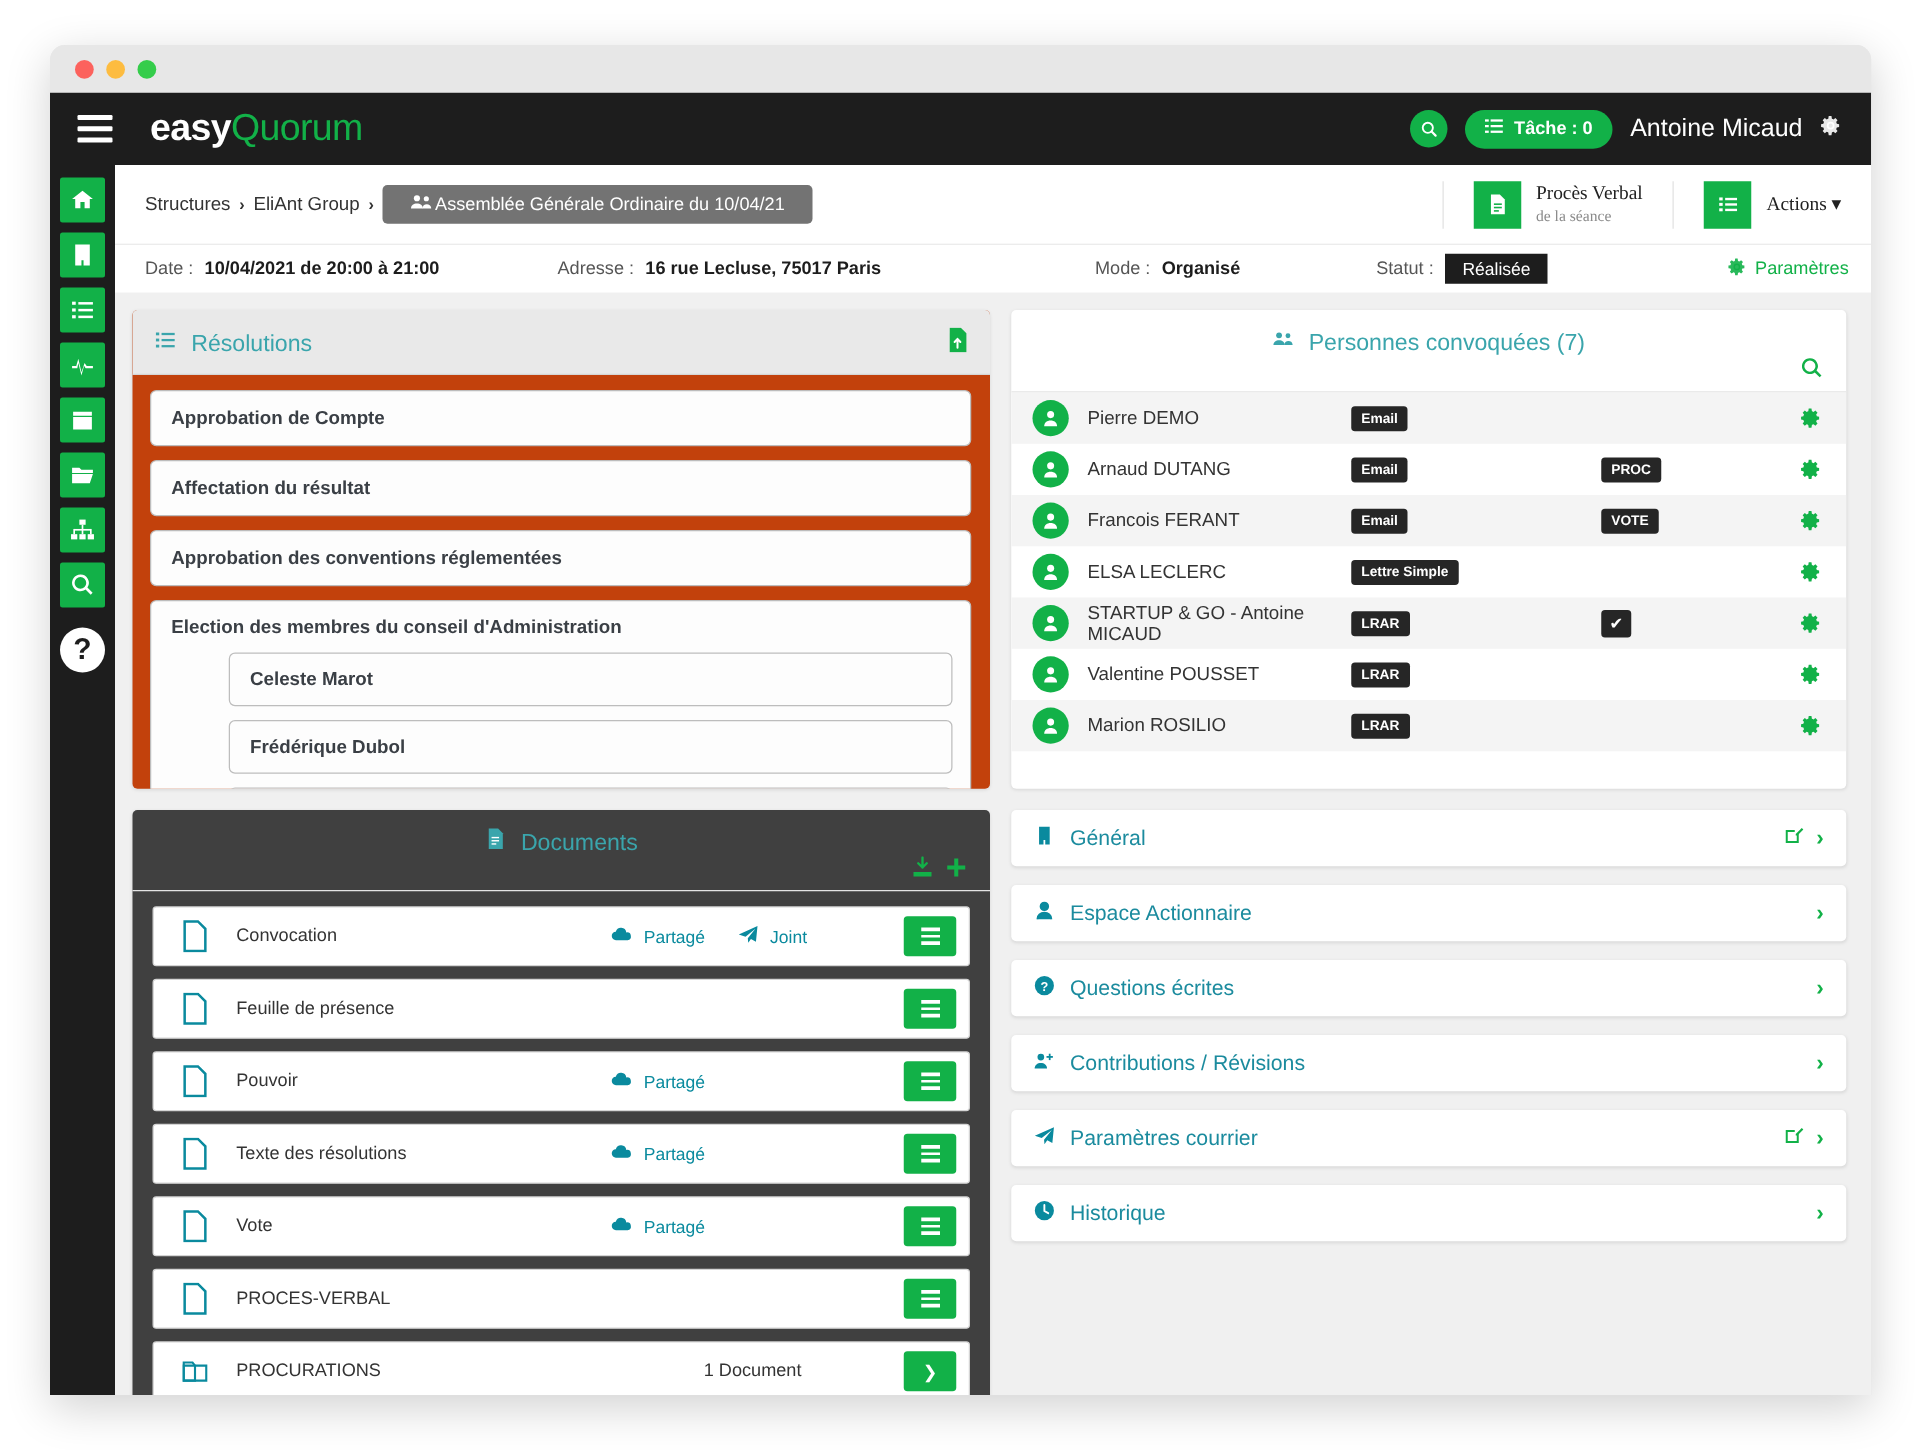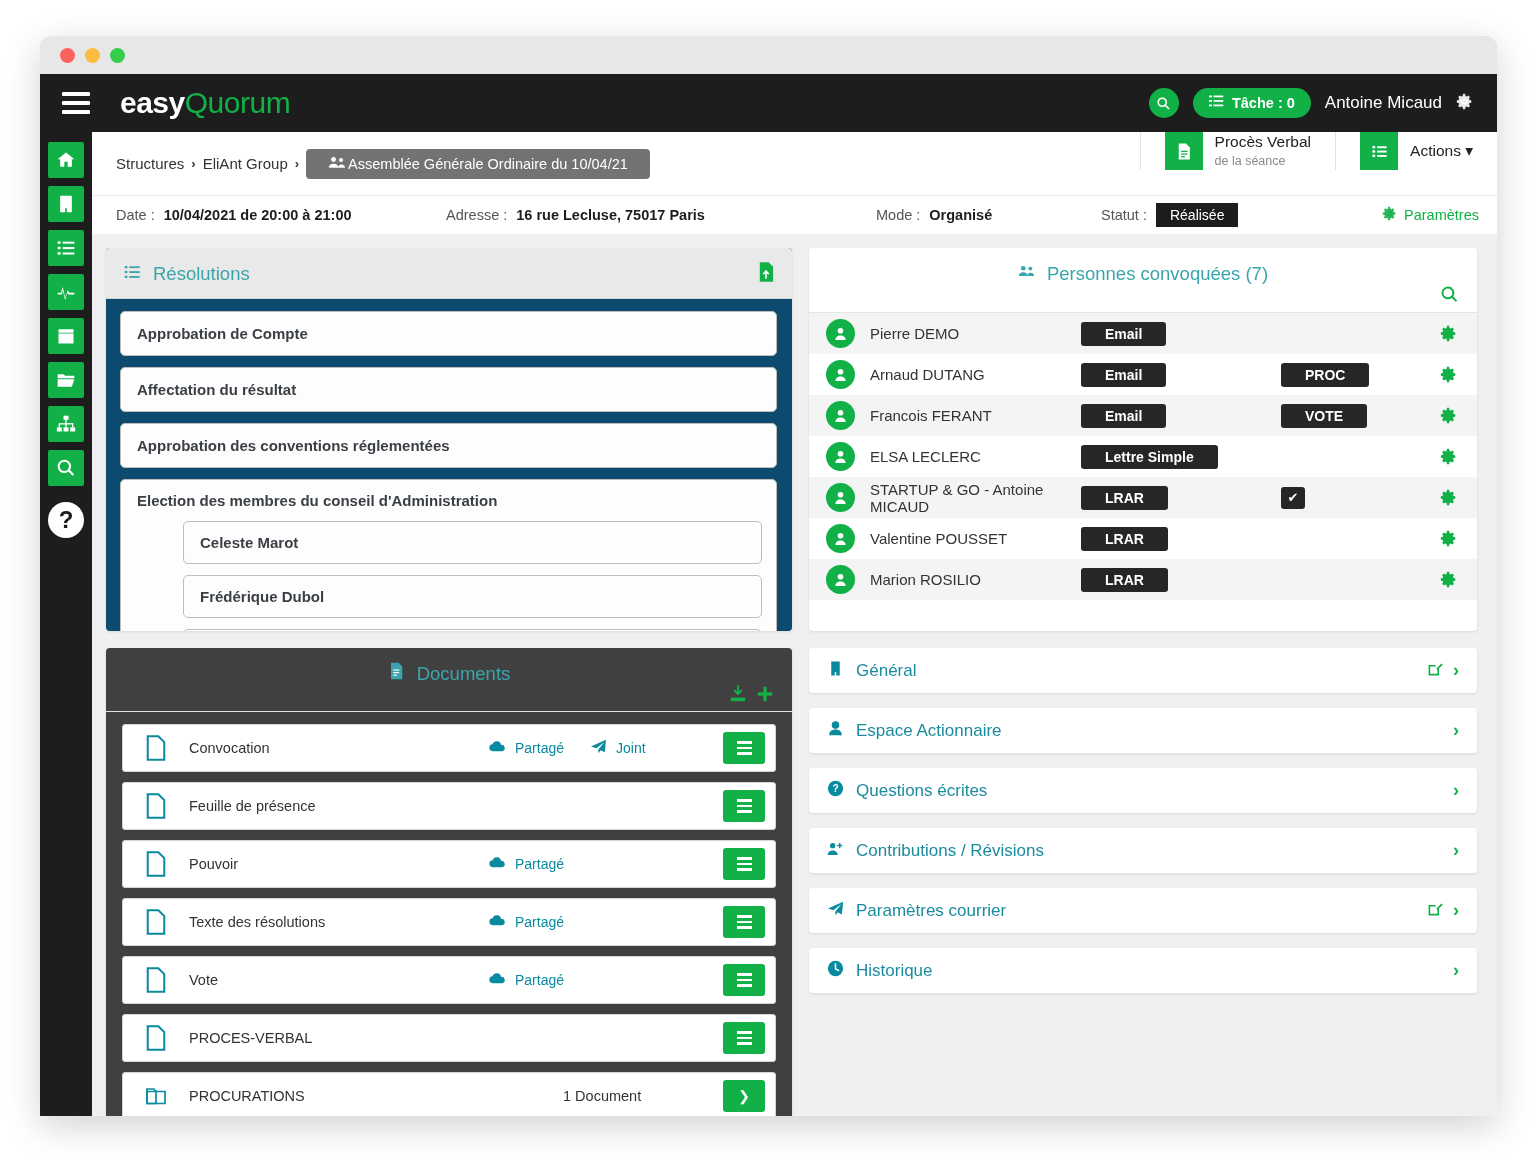--- a/index.html
+++ b/index.html
@@ -37,21 +37,21 @@
   .brand .q { color:#12b148; font-weight: 400; }
   .topright { margin-left:auto; display:flex; align-items:center; gap: 14px; }
   .circle-btn {
     width:30px;height:30px;border-radius:50%;background:#12b148;color:#fff;
     display:flex;align-items:center;justify-content:center;font-size:15px;cursor:pointer;
   }
   .task-pill {
     background:#12b148;color:#fff;border-radius:16px;padding:6px 16px;font-size:14.5px;
     display:flex;align-items:center;gap:8px;font-weight:600;cursor:pointer;
   }
-  .user-name { color:#fff; font-size:17px; }
+  .user-name { color:#fff; font-size:20px; }
   .gear-white { color:#fff; font-size:16px; cursor:pointer; }
 
   
   .body-wrap { display:flex; height: 984px; }
 
   
   .sidebar {
     width: 52px; background:#1d1d1d; padding-top: 10px;
     display:flex; flex-direction:column; align-items:center; gap: 8px; flex:0 0 52px;
   }
@@ -72,21 +72,21 @@
 
   
   .crumbbar { background:#fff; height: 63px; display:flex; align-items:center; padding-left: 24px; }
   .crumbs { display:flex; align-items:center; font-size:15px; color:#333; gap:7px; }
   .crumbs .sep { color:#333; font-weight:bold; font-size: 13px; }
   .crumb-link { cursor:pointer; }
   .crumb-active {
     background:#737373; color:#fff; border-radius:4px; padding:7px 22px;
     display:flex;align-items:center;gap:1px;font-size:14.5px;cursor:pointer;
   }
-  .crumb-actions { margin-left:auto; display:flex; align-items:flex-start; height:63px; }
+  .crumb-actions { margin-left:auto; display:flex; align-items:center; height:63px;font-family:Liberation Serif, serif; }
   .crumb-act {
     display:flex;align-items:center;gap:12px;padding: 0 24px;cursor:pointer;
     border-left:1px solid #e2e2e2;
   }
   .act-sq { width:38px;height:38px;background:#12b148;color:#fff;display:flex;align-items:center;justify-content:center; }
   .act-sq svg{width:19px;height:19px;fill:#fff;}
   .act-txt-main { font-size:15.5px; color:#222; line-height:1.15; }
   .act-txt-sub { font-size:12.5px; color:#8a8a8a; }
 
   
@@ -111,21 +111,21 @@
   .card-head {
     display:flex;align-items:center;padding: 14px 18px 4px 18px;
     border-bottom:1px solid #e4e4e4;
     flex-direction:column;
   }
   .card-title { color:#3aa5ac; font-size:18.5px; display:flex;align-items:center;gap:11px; }
   .card-title svg { width:18px;height:18px; fill:#3aa5ac; }
   .head-actions { margin-left:auto; display:flex; align-items:center; gap:9px; }
 
   
-  .res-card { background:#0c4a6e; border-radius:4px; height: 383px; overflow:hidden; box-shadow:0 1px 3px rgba(0,0,0,.10); }
+  .res-card { background:#c2410c; border-radius:4px; height: 383px; overflow:hidden; box-shadow:0 1px 3px rgba(0,0,0,.10); }
   .res-head { display:flex;align-items:center;padding:14px 18px 12px 18px; border-bottom:1px solid #d6d6d6; background:#e9e9e9;}
   .res-body { padding: 12px 15px 0 14px; }
   .res-item {
     background:#fdfdfd; border:1px solid #bdbdbd; border-radius:5px;
     padding: 13px 16px; font-size:15px; font-weight:bold; color:#3a3f45;
     margin-bottom: 11px;
   }
   .res-group { background:#fdfdfd;border:1px solid #bdbdbd;border-radius:5px;padding:12px 14px 4px 14px; }
   .res-group-title { font-size:15px;font-weight:bold;color:#3a3f45; margin-bottom:12px; padding-left:2px;}
   .res-sub {
@@ -138,22 +138,22 @@
   .people-card { background:#fff;border-radius:4px;box-shadow:0 1px 3px rgba(0,0,0,.10); height:383px; overflow:hidden;}
   .p-row { display:flex; align-items:center; height: 41px; padding: 0 20px 0 17px; }
   .p-row.alt { background:#f4f4f4; }
   .avatar {
     width:29px;height:29px;border-radius:50%;background:#12b148;flex:0 0 29px;
     display:flex;align-items:center;justify-content:center;
   }
   .avatar svg{width:15px;height:15px;fill:#fff;}
   .p-name { margin-left: 15px; font-size:15px; color:#333; }
   .p-tag {
-    background:#262626;color:#fff;border-radius:3px;font-size:14px;font-weight:bold;
-    padding: 4px 24px; white-space:nowrap;
+    background:#262626;color:#fff;border-radius:3px;font-size:11px;font-weight:bold;
+    padding: 4px 8px; white-space:nowrap;
   }
   .p-mid { margin-left:auto; display:flex; align-items:center; }
   .p-cell-a { width: 200px; display:flex; justify-content:flex-start; }
   .p-cell-b { width: 140px; display:flex; justify-content:flex-start; }
   .p-gear { width: 36px; display:flex; justify-content:flex-end; color:#12b148; font-size:17px; cursor:pointer; }
   .check-box {
     background:#262626;color:#fff;width:24px;height:22px;border-radius:3px;
     display:flex;align-items:center;justify-content:center;font-size:13px;
   }
 

